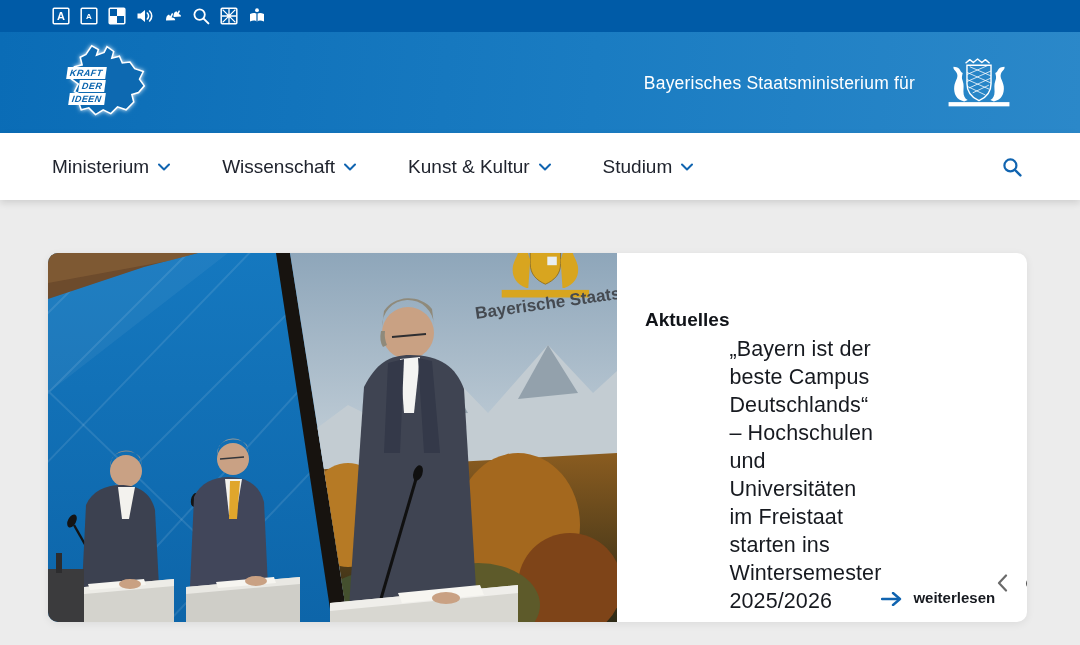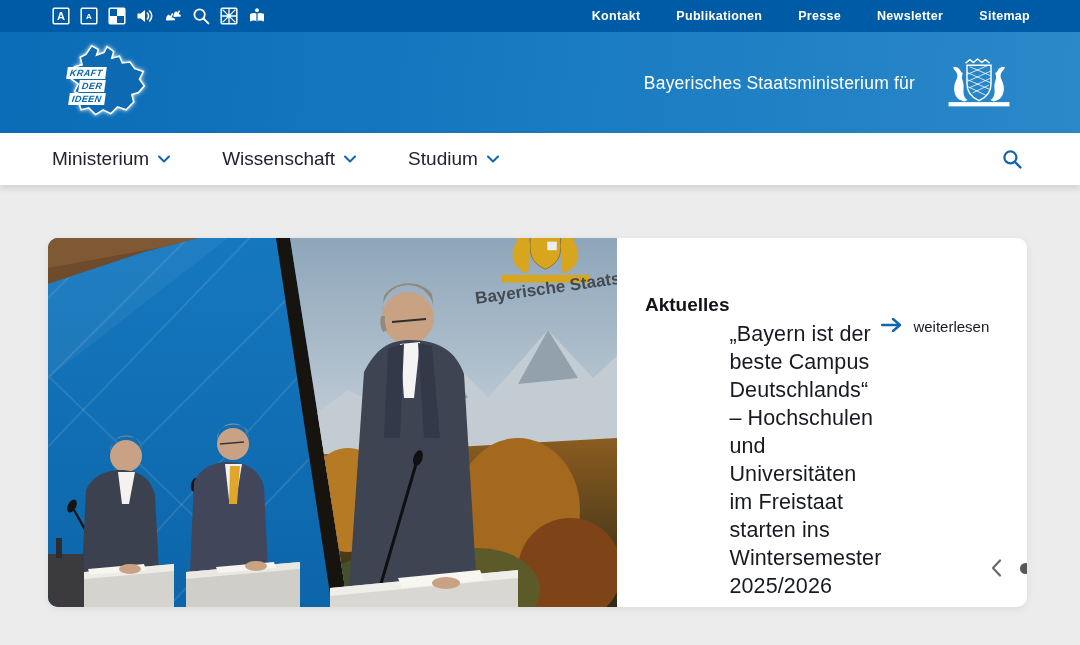--- a/index.html
+++ b/index.html
@@ -17,34 +17,34 @@
   
   .header{height:101px;background:linear-gradient(95deg,#0a6cb6 0%,#1a7cc2 55%,#2b88c9 100%);display:flex;align-items:center;padding:0 55px;position:relative}
   .logo{position:relative;width:104px;height:86px;cursor:pointer}
   .logo svg{position:absolute;inset:0;width:100%;height:100%}
   .logo-words{position:absolute;left:2px;top:27px;display:flex;flex-direction:column;align-items:flex-end;gap:1px;width:48px}
   .logo-word{background:#fff;color:#0a64ae;font-size:9px;font-weight:800;font-style:italic;padding:0 3px;line-height:12px;letter-spacing:.4px;transform:skewX(-8deg);white-space:nowrap}
   .ministry{margin-left:auto;text-align:left;color:#fff;font-size:17.5px;line-height:22px;font-weight:500;padding-right:18px;letter-spacing:.2px}
   .crest{width:92px;height:58px;flex:none}
 
   
-  .nav{height:52px;background:#fff;display:flex;align-items:center;padding:0 58px 0 52px;box-shadow:0 3px 7px rgba(0,0,0,.12);position:relative;z-index:2}
+  .nav{height:67px;background:#fff;display:flex;align-items:center;padding:0 58px 0 52px;box-shadow:0 3px 7px rgba(0,0,0,.12);position:relative;z-index:2}
   .nav-items{display:flex;gap:52px;align-items:center}
   .nav-item{display:flex;align-items:center;gap:9px;font-size:19px;color:#20242e;cursor:pointer;font-weight:500;white-space:nowrap}
   .search-btn{margin-left:auto;cursor:pointer;display:flex}
 
   
   .main{padding:53px 0 0 48px}
   .card{width:979px;height:369px;background:#fff;border-radius:10px;box-shadow:0 2px 8px rgba(0,0,0,.07);display:flex;overflow:hidden}
   .card-photo{width:569px;height:100%;flex:none;position:relative;overflow:hidden}
   .card-photo svg{display:block;width:100%;height:100%}
   .card-body{flex:1;display:flex;flex-direction:row;padding:56px 40px 16px 28px}
   .section-title{font-size:19px;font-weight:700;color:#101318}
   .headline{margin-top:26px;font-size:21.5px;line-height:28px;color:#171a20;letter-spacing:.1px;max-width:338px;cursor:pointer}
-  .read-more{margin-top:24px;display:flex;align-items:flex-start;gap:10px;font-size:15px;font-weight:400;color:#171a20;cursor:pointer}
+  .read-more{margin-top:24px;display:flex;align-items:flex-end;gap:10px;font-size:15px;font-weight:700;color:#171a20;cursor:pointer}
   .carousel{margin-top:auto;display:flex;align-items:center;gap:16px;justify-content:flex-end;padding:0 4px 14px 0}
   .dot{width:10px;height:10px;border-radius:50%;background:#dedede;cursor:pointer;flex:none}
   .dot.active{background:#575757;width:11px;height:11px}
   .car-btn{display:flex;cursor:pointer;padding:0 2px}
 </style>
 </head>
 <body>
 
 <div class="topbar">
   <div class="tb-icons">
@@ -75,27 +75,20 @@
     </svg>
     <svg class="tb-icon" viewBox="0 0 18 18">
       <rect x="1.2" y="1.2" width="15.6" height="15.6" rx="1" fill="none" stroke="#fff" stroke-width="1.5"></rect>
       <path d="M2 9 H16 M9 2 V16 M2.6 2.6 L15.4 15.4 M15.4 2.6 L2.6 15.4" stroke="#fff" stroke-width="1.3" fill="none"></path>
     </svg>
     <svg class="tb-icon" viewBox="0 0 18 18">
       <circle cx="9" cy="3.2" r="1.9" fill="#fff"></circle>
       <path d="M2 7 c3-1.5 5-1.5 7 0 c2-1.5 4-1.5 7 0 v7.5 c-3-1.5 -5-1.5 -7 0 c-2-1.5 -4-1.5 -7 0 z" fill="#fff"></path>
       <line x1="9" y1="7" x2="9" y2="14.5" stroke="#005ba7" stroke-width="1.2"></line>
     </svg>
-  </div>
-  <div class="tb-links">
-    <span class="tb-link">Kontakt</span>
-    <span class="tb-link">Publikationen</span>
-    <span class="tb-link">Presse</span>
-    <span class="tb-link">Newsletter</span>
-    <span class="tb-link">Sitemap</span>
   </div>
 </div>
 
 <div class="header">
   <div class="logo">
     <svg viewBox="0 0 104 90">
       <defs>
         <filter id="glow" x="-30%" y="-30%" width="160%" height="160%">
           <feDropShadow dx="0" dy="0" stdDeviation="2.4" flood-color="#ffffff" flood-opacity="0.9"></feDropShadow>
         </filter>
@@ -135,20 +128,26 @@
 <div class="nav">
   <div class="nav-items">
     <div class="nav-item">
       <span>Ministerium</span>
       <svg width="12" height="8" viewBox="0 0 12 8">
           <polyline points="1,1.5 6,6.5 11,1.5" fill="none" stroke="#1064b0" stroke-width="2" stroke-linecap="round" stroke-linejoin="round"></polyline>
         </svg>
     </div>
     <div class="nav-item">
       <span>Wissenschaft</span>
+      <svg width="12" height="8" viewBox="0 0 12 8">
+          <polyline points="1,1.5 6,6.5 11,1.5" fill="none" stroke="#1064b0" stroke-width="2" stroke-linecap="round" stroke-linejoin="round"></polyline>
+        </svg>
+    </div>
+    <div class="nav-item">
+      <span>Kunst &amp; Kultur</span>
       <svg width="12" height="8" viewBox="0 0 12 8">
           <polyline points="1,1.5 6,6.5 11,1.5" fill="none" stroke="#1064b0" stroke-width="2" stroke-linecap="round" stroke-linejoin="round"></polyline>
         </svg>
     </div>
     <div class="nav-item">
       <span>Studium</span>
       <svg width="12" height="8" viewBox="0 0 12 8">
           <polyline points="1,1.5 6,6.5 11,1.5" fill="none" stroke="#1064b0" stroke-width="2" stroke-linecap="round" stroke-linejoin="round"></polyline>
         </svg>
     </div>

